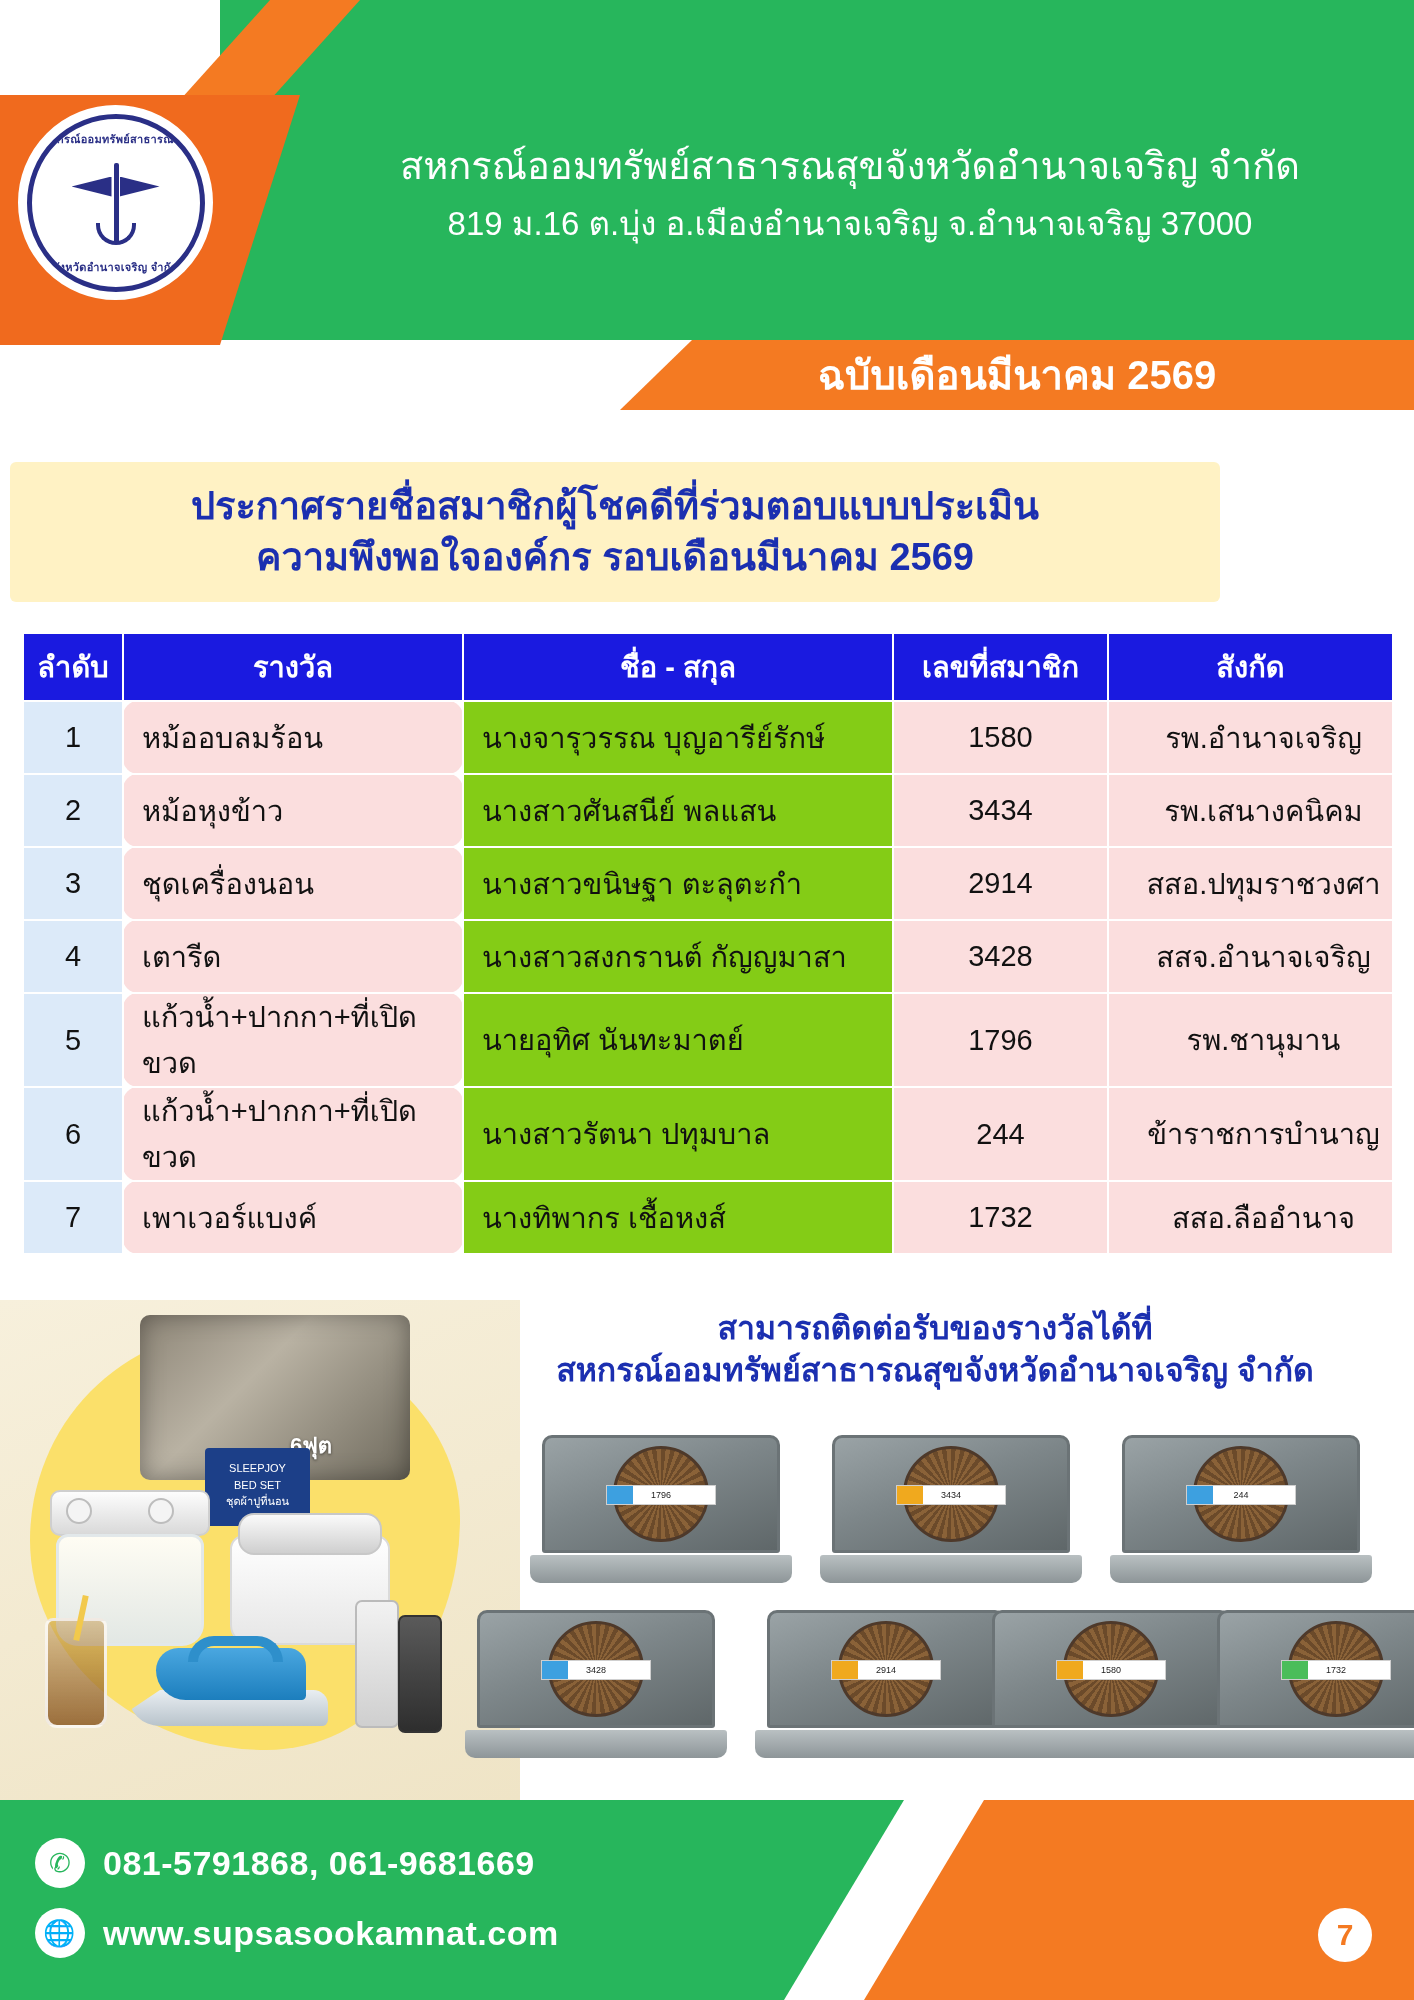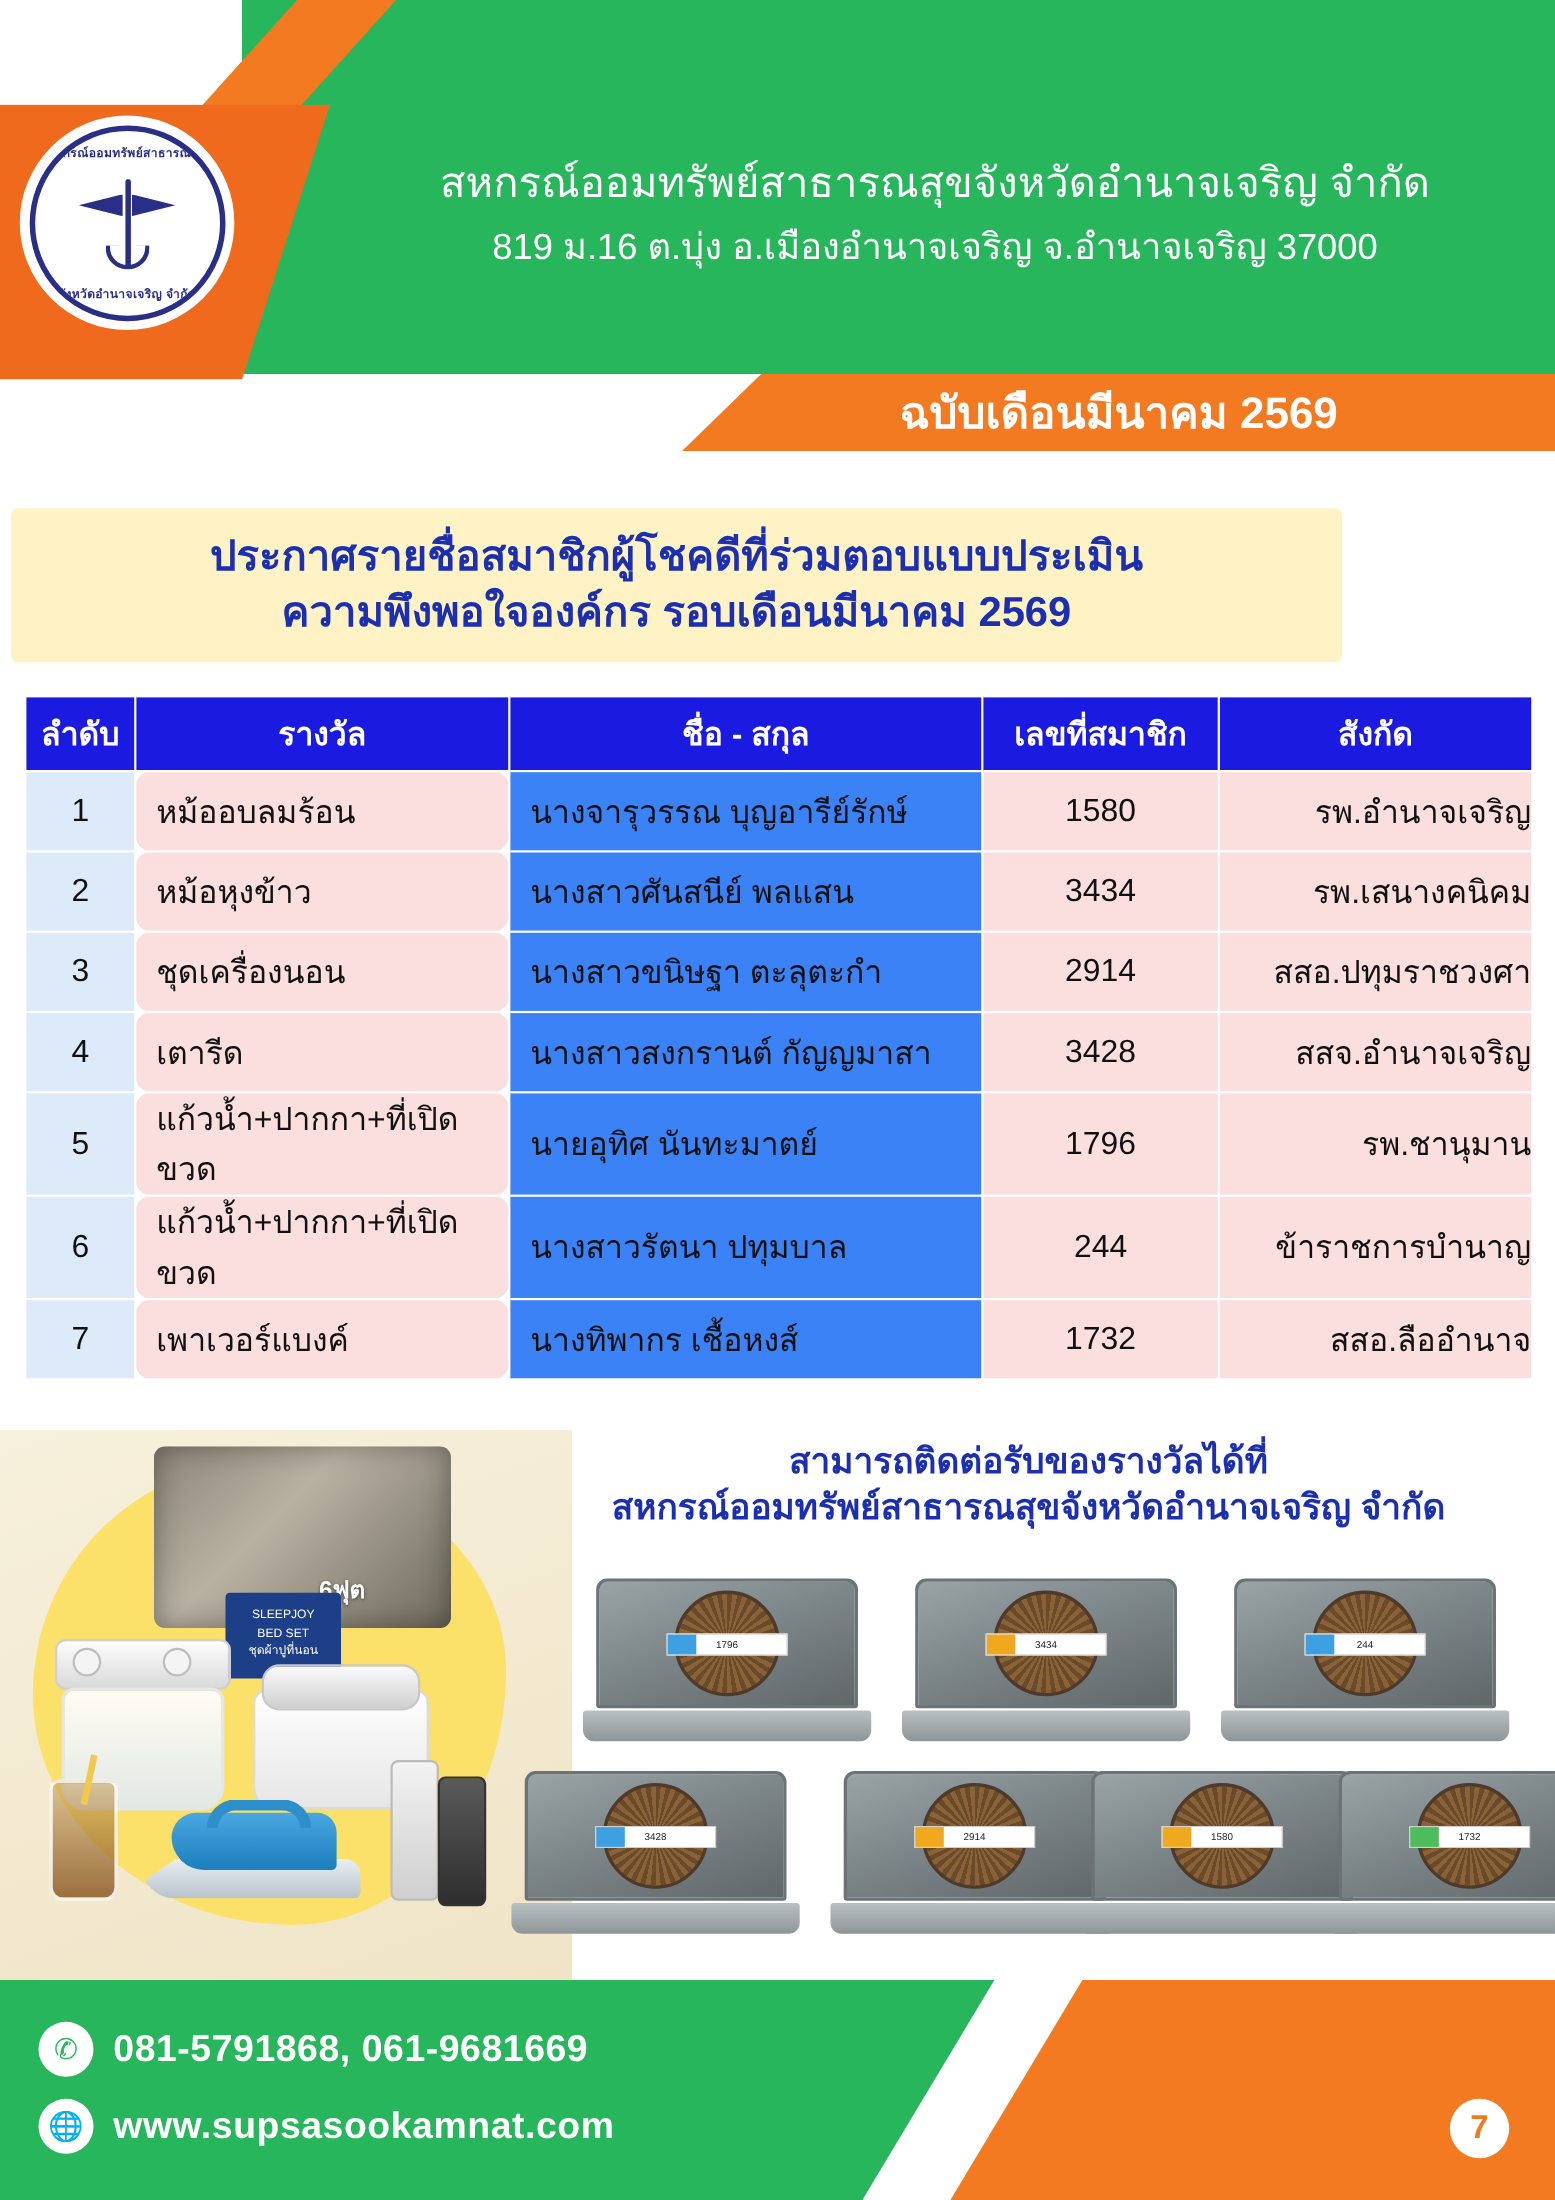--- a/index.html
+++ b/index.html
@@ -184,23 +184,23 @@
     font-size: 29px;
     color: #111111;
   }
   .col-no { width: 100px; }
   .col-prize { width: 340px; }
   .col-name { width: 430px; }
   .col-member { width: 215px; }
   .col-dept { width: 285px; }
   td.c-no { background: #dceaf9; text-align: center; }
   td.c-prize { background: #fbdede; text-align: left; padding-left: 18px; border-radius: 15px; }
-  td.c-name { background: #3b82f6; text-align: left; padding-left: 18px; }
+  td.c-name { background: #84cc16; text-align: left; padding-left: 18px; }
   td.c-member { background: #fbdede; text-align: center; }
-  td.c-dept { background: #fbdede; text-align: right; padding-left: 26px; }
+  td.c-dept { background: #fbdede; text-align: center; padding-left: 26px; }
 
   
   .media-area {
     position: absolute;
     left: 0; top: 1300px;
     width: 1414px; height: 500px;
   }
   .media-left-bg {
     position: absolute;
     left: 0; top: 0;

